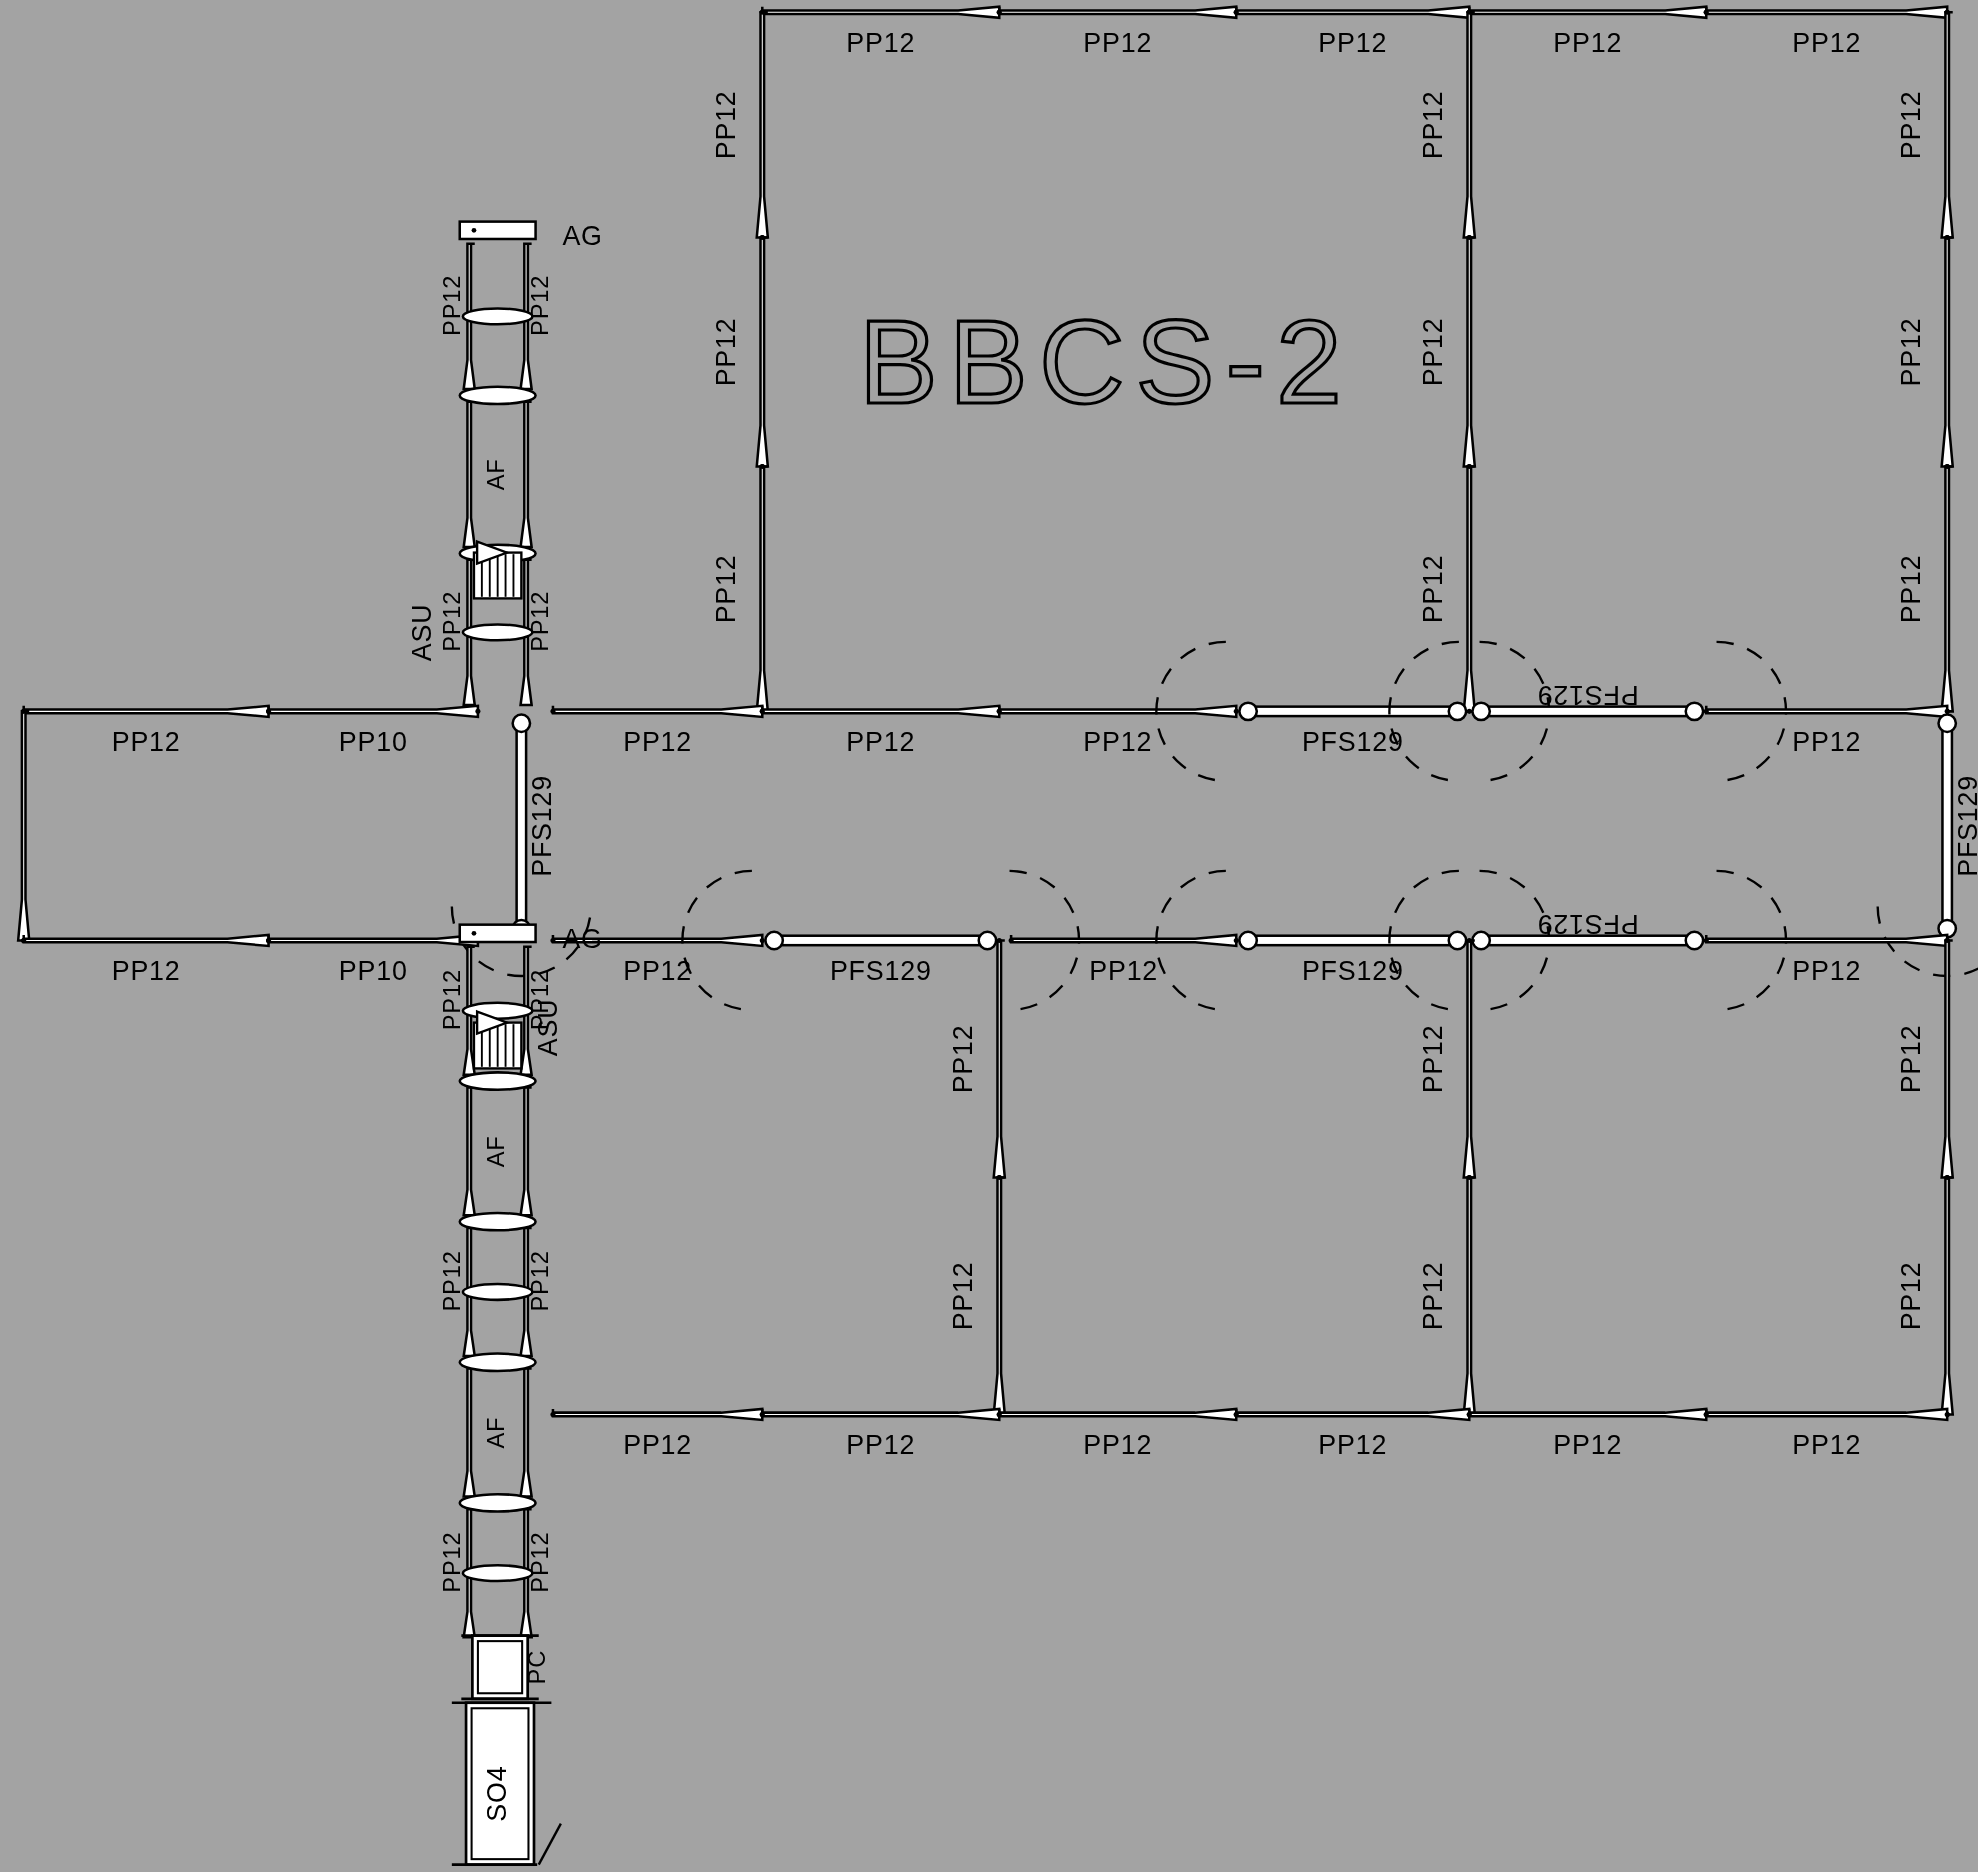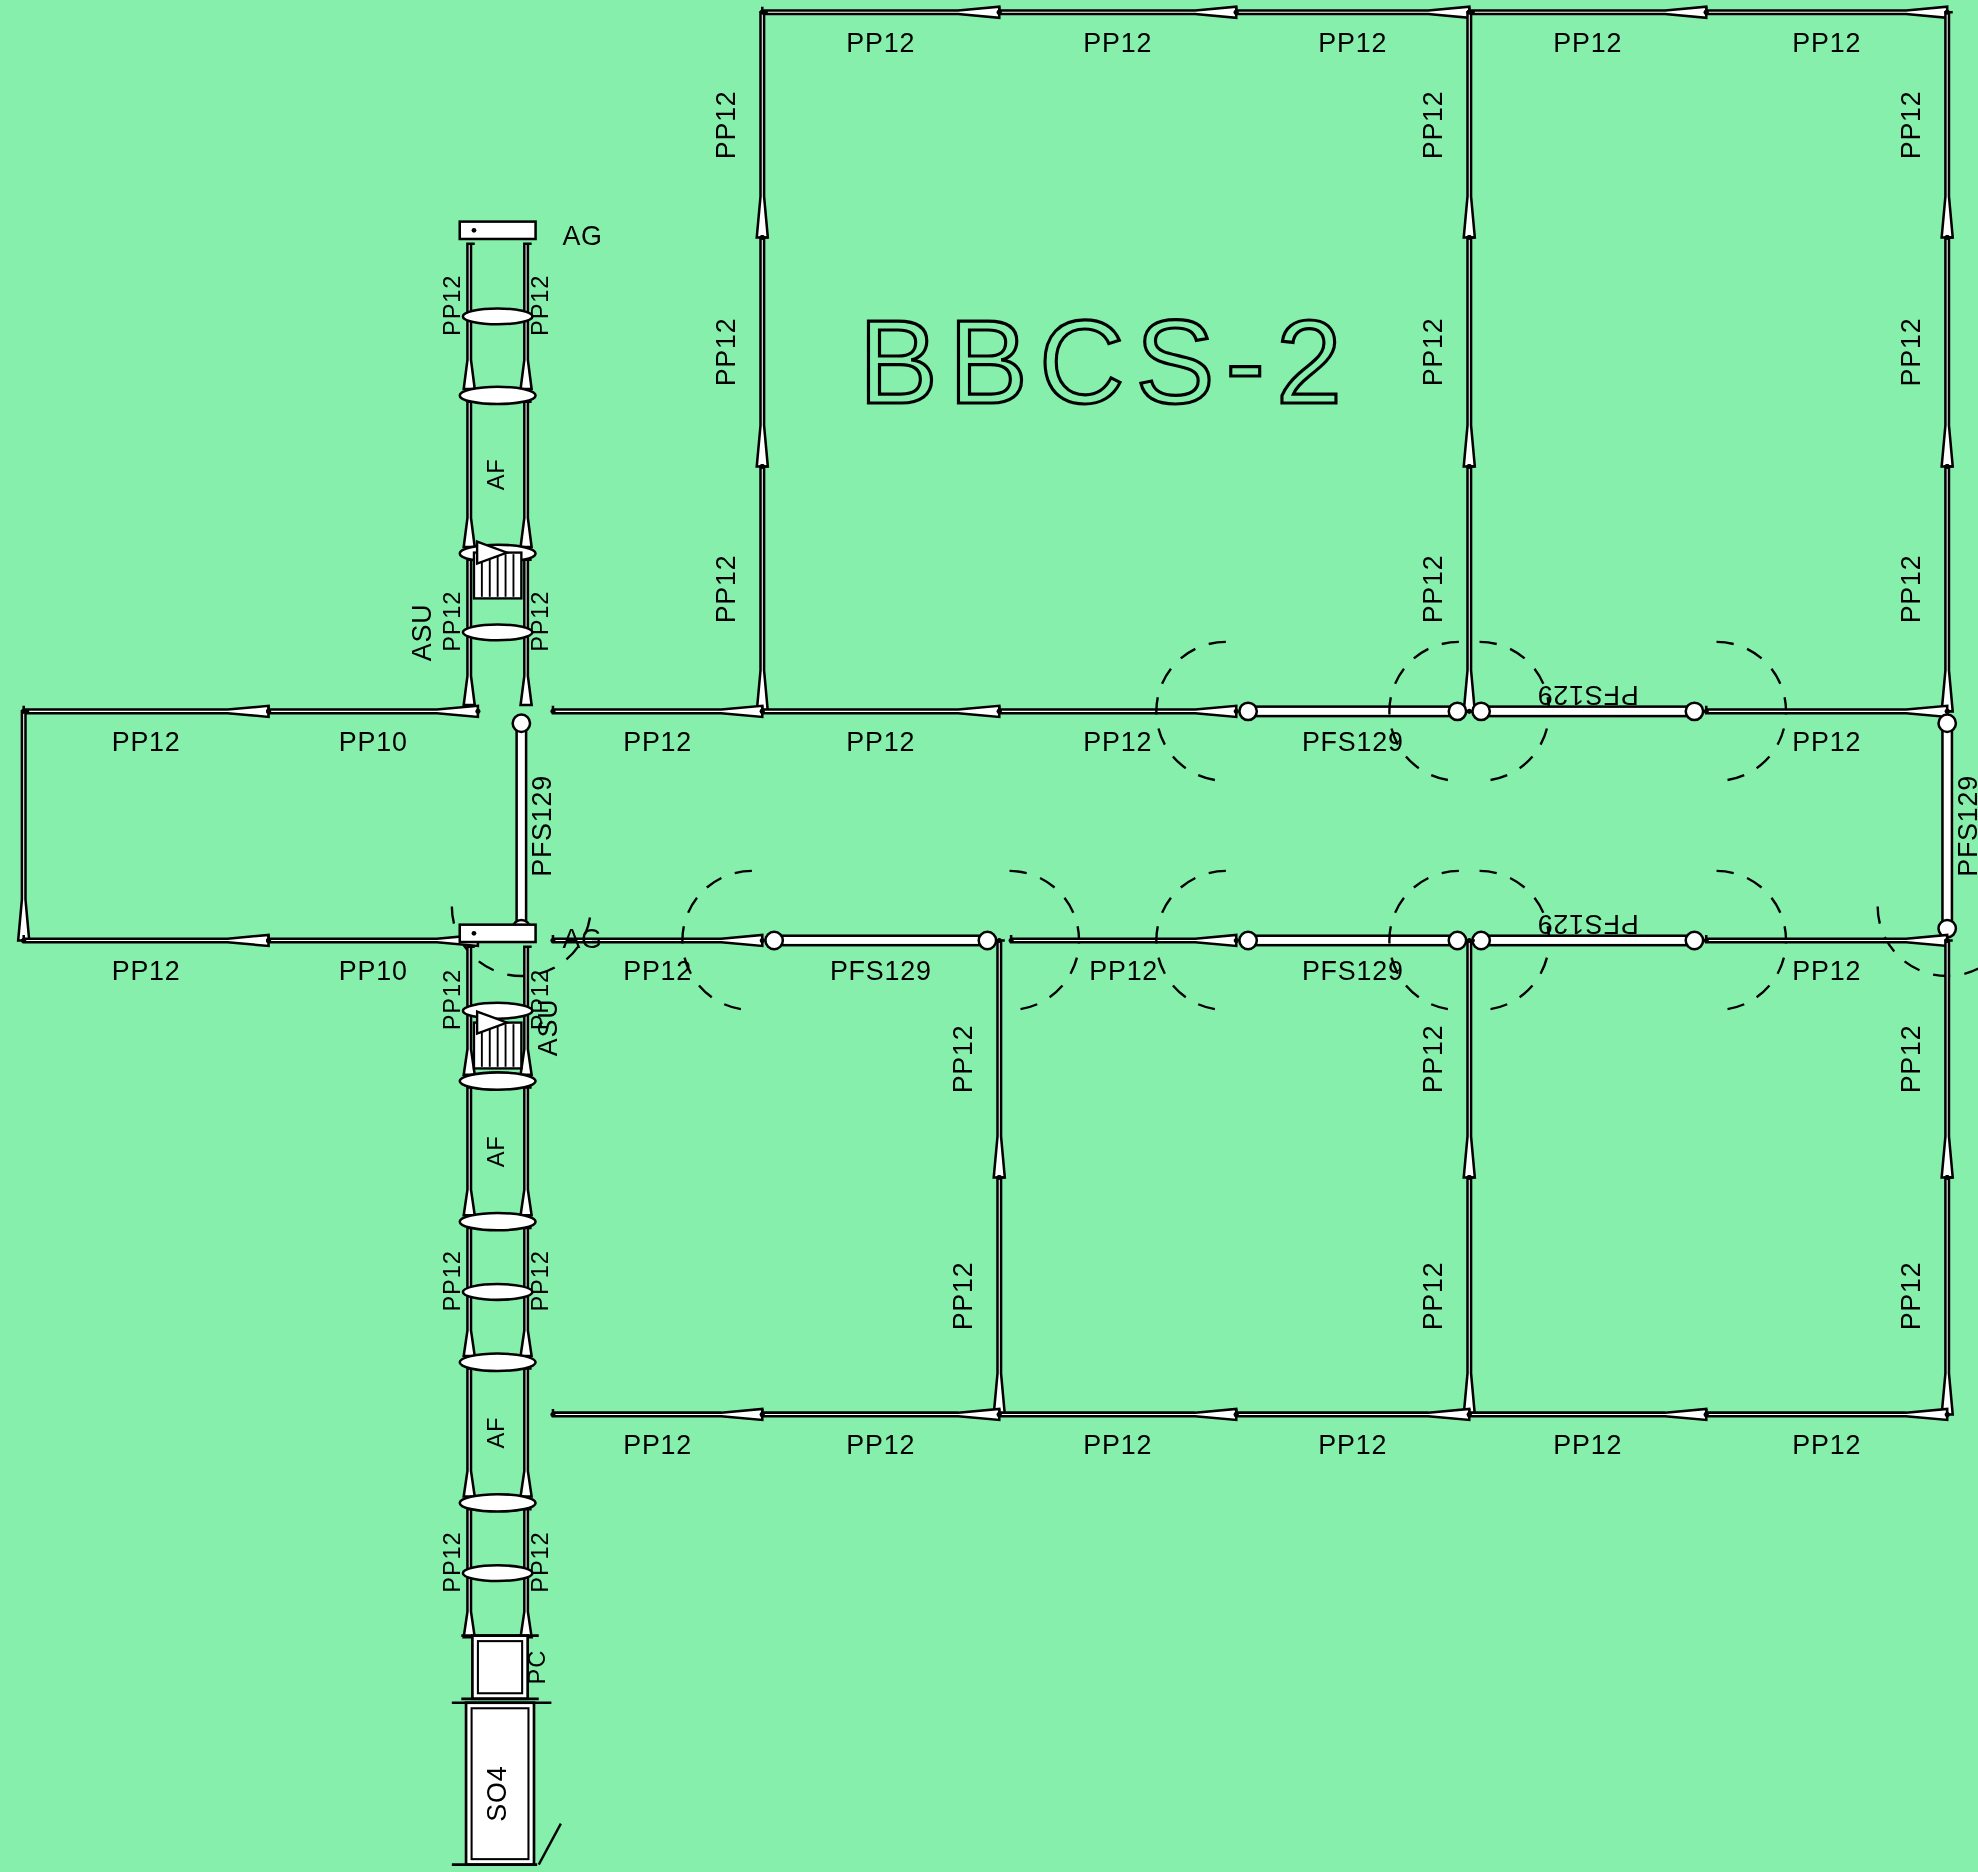--- a/index.html
+++ b/index.html
@@ -1,16 +1,16 @@
 <!DOCTYPE html>
 <html style="font-size:12.6px"><head>
 <meta charset="utf-8">
 <style>
   html,body{margin:0;padding:0;background:#ffffff;}
-  #stage{position:relative;width:1978px;height:1873px;background:#86efac;
+  #stage{position:relative;width:1978px;height:1873px;background:#a3a3a3;
          font-family:"Liberation Sans",sans-serif;overflow:hidden;}
   svg{display:block;}
   .lbl{font-family:"Liberation Sans",sans-serif;fill:#000;font-size:34px;letter-spacing:1px;}
   .lbl-sm{font-size:30px;}
   .title{font-family:"Liberation Sans",sans-serif;fill:none;stroke:#000;stroke-width:4;
          font-size:150px;letter-spacing:14px;}
 </style>
 </head>
 <body>
 

